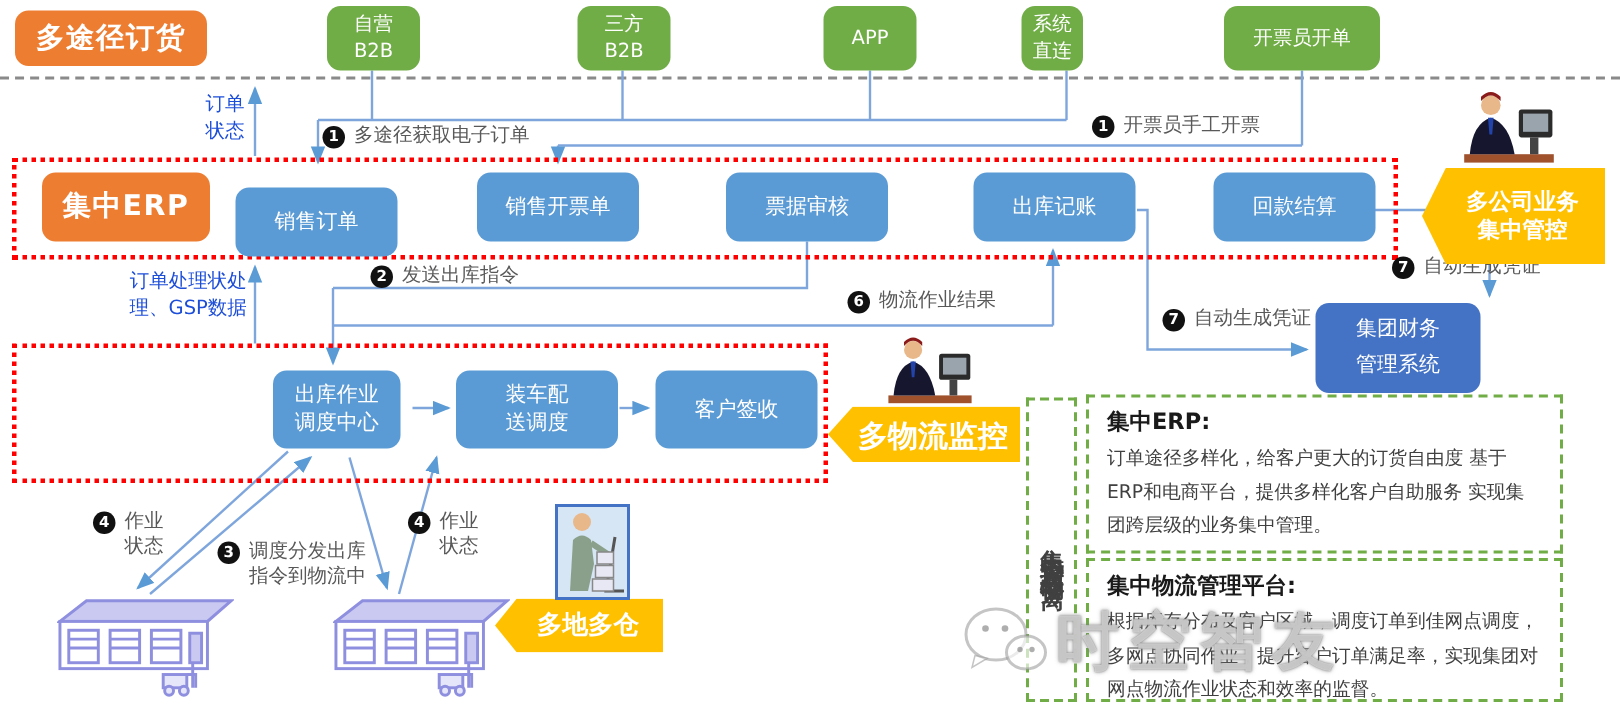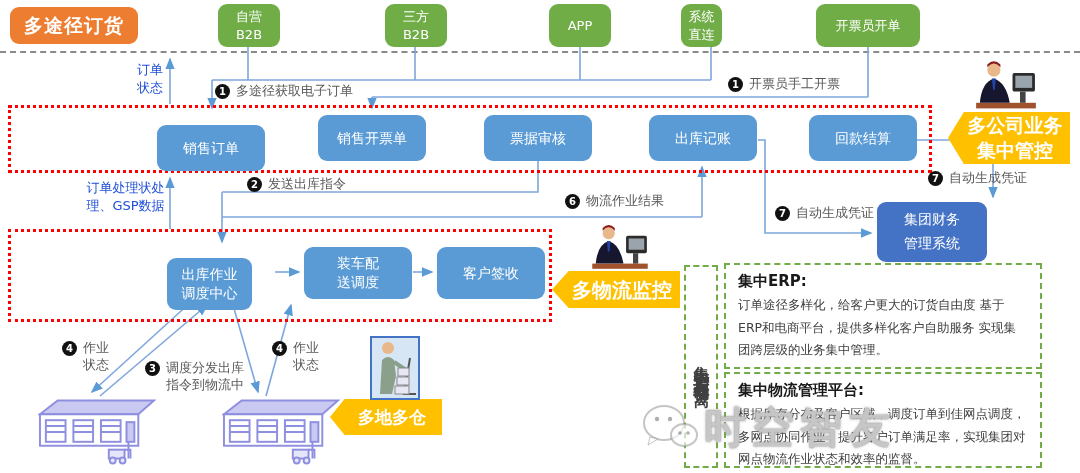--- a/index.html
+++ b/index.html
@@ -116,36 +116,37 @@
 状态</span></div>
   <div class="step" style="left:145px;top:360px;">
     <span class="num">3</span>
     <span>调度分发出库
 指令到物流中</span></div>
   <div class="step" style="left:272px;top:340px;">
     <span class="num">4</span>
     <span>作业
 状态</span></div>
 
+  <div class="node orange" style="left:28px;top:115px;width:112px;height:46px;">集中ERP</div>
   <div class="node blue" style="left:157px;top:125px;width:108px;height:46px;">销售订单</div>
   <div class="node blue" style="left:318px;top:115px;width:108px;height:46px;">销售开票单</div>
   <div class="node blue" style="left:484px;top:115px;width:108px;height:46px;">票据审核</div>
   <div class="node blue" style="left:649px;top:115px;width:108px;height:46px;">出库记账</div>
   <div class="node blue" style="left:809px;top:115px;width:108px;height:46px;">回款结算</div>
 
-  <div class="node blue" style="left:167px;top:247px;width:85px;height:52px;margin-top:11px;">出库作业
+  <div class="node blue" style="left:182px;top:247px;width:85px;height:52px;">出库作业
 调度中心</div>
   <div class="node blue" style="left:304px;top:247px;width:108px;height:52px;">装车配
 送调度</div>
   <div class="node blue" style="left:437px;top:247px;width:108px;height:52px;">客户签收</div>
 
   <div class="node dkblue" style="left:877px;top:202px;width:110px;height:60px;">集团财务
 管理系统</div>
 
-  <div class="callout" style="left:948px;top:112px;width:110px;height:52px;font-size:19px;">多公司业务
+  <div class="callout" style="left:948px;top:112px;width:110px;height:64px;font-size:15px;">多公司业务
 集中管控</div>
   <div class="callout" style="left:552px;top:271px;width:116px;height:37px;font-size:20px;">多物流监控</div>
   <div class="callout" style="left:330px;top:399px;width:100px;height:36px;font-size:17px;">多地多仓</div>
 
   <svg class="icon" style="left:968px;top:58px;" width="76" height="56" viewBox="0 0 80 60">
     <rect x="47" y="16" width="24" height="20" rx="2" fill="#2b2b2b"></rect>
     <rect x="50" y="19" width="18" height="13" fill="#9aa4ad"></rect>
     <rect x="8" y="48" width="64" height="6" fill="#a0522d"></rect>
     <rect x="55" y="36" width="6" height="12" fill="#444"></rect>
     <circle cx="27" cy="13" r="7" fill="#e8b88a"></circle>

